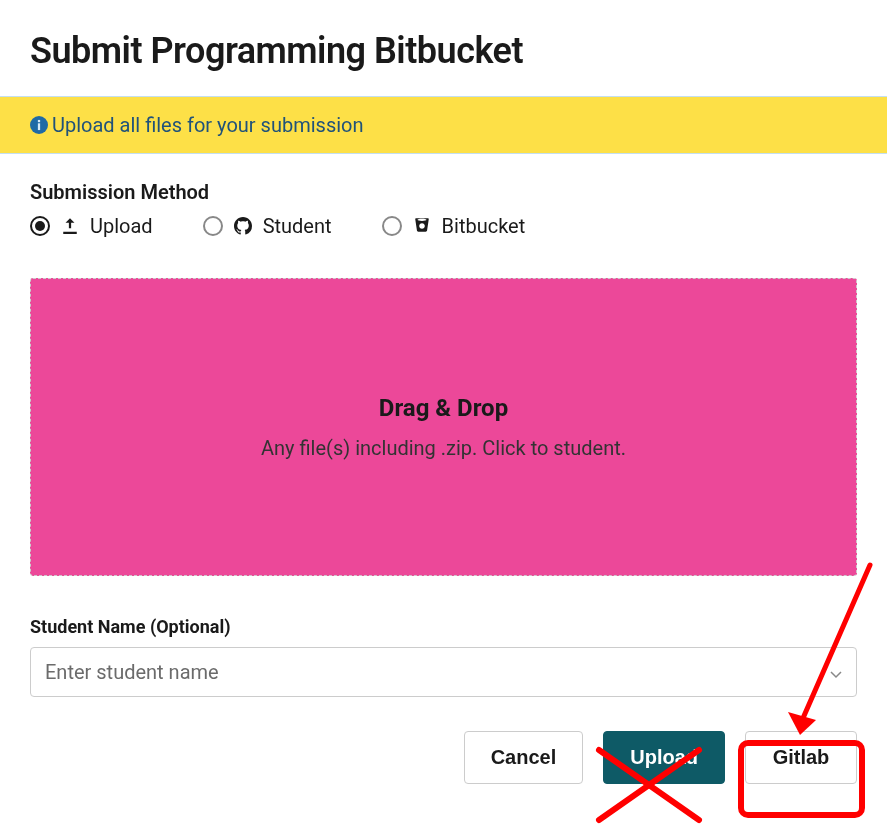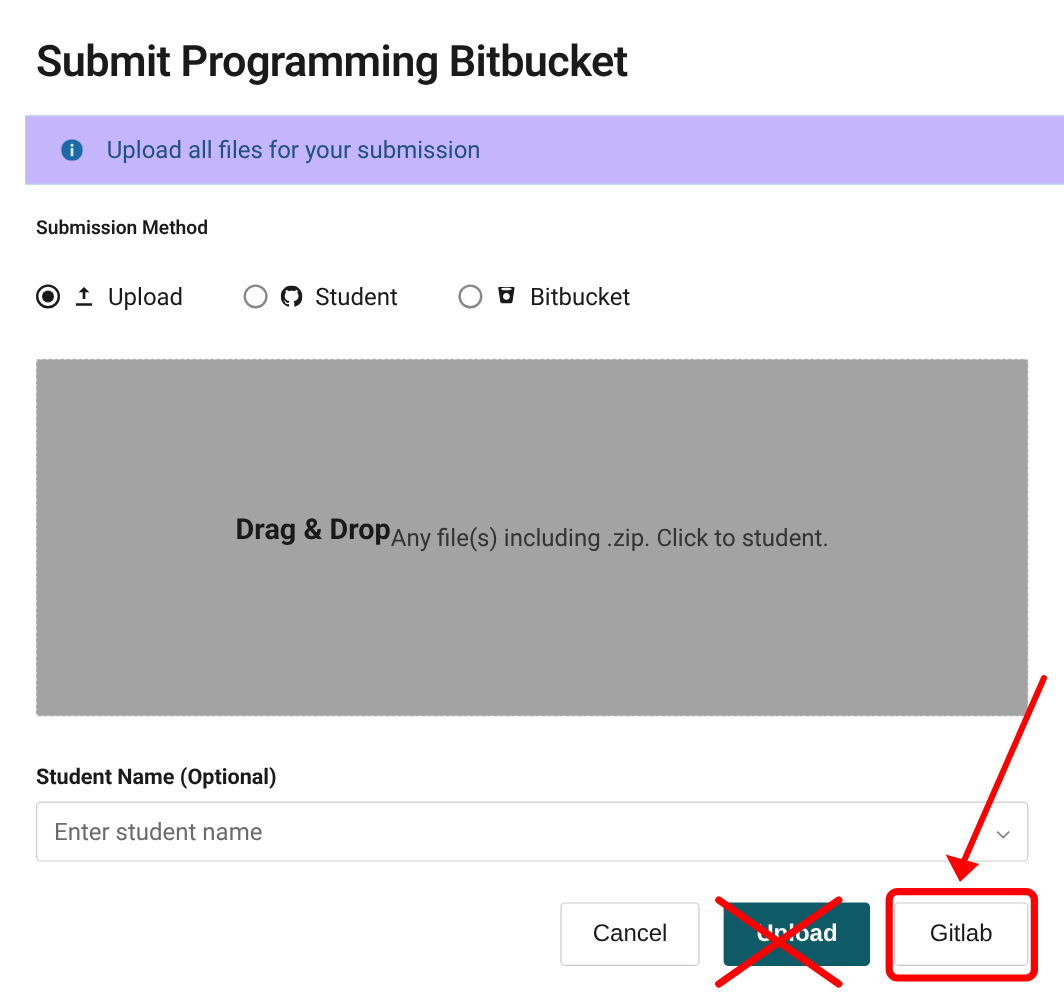--- a/index.html
+++ b/index.html
@@ -11,48 +11,47 @@
     height: 835px;
     position: relative;
   }
   .page-title {
     font-size: 36px;
     font-weight: 600;
     padding: 30px 30px 24px 30px;
     letter-spacing: -0.5px;
   }
   .info-bar {
-    background: #c4b5fd;
+    background: #fde047;
     padding: 16px 30px;
     display: flex;
     align-items: center;
-    gap: 20px;
+    gap: 4px;
     color: #20527a;
     font-size: 20px;
     border-top: 1px solid #c4dff0;
     border-bottom: 1px solid #c4dff0;
-    margin-left: 21px;
   }
   .info-icon {
     width: 18px;
     height: 18px;
     display: inline-flex;
     align-items: center;
     justify-content: center;
     color: #1f6aa5;
     flex-shrink: 0;
   }
   .content {
     padding: 26px 30px 0 30px;
   }
   .section-label {
     font-weight: 600;
-    font-size: 16px;
-    color: #1a1a1a;
-    margin-bottom: 36px;
+    font-size: 20px;
+    color: #1a1a1a;
+    margin-bottom: 10px;
   }
   .radio-row {
     display: flex;
     align-items: center;
     gap: 50px;
     margin-bottom: 40px;
   }
   .radio-option {
     display: flex;
     align-items: center;
@@ -80,23 +79,24 @@
   .radio-icon {
     width: 20px;
     height: 20px;
     display: inline-flex;
     align-items: center;
     justify-content: center;
   }
   .dropzone {
     border: 1px dashed #ccc;
     border-radius: 3px;
-    background: #a3a3a3;
+    background: #ec4899;
     height: 298px;
     display: flex;
+    flex-direction: column;
     align-items: center;
     justify-content: center;
     cursor: pointer;
     margin-bottom: 40px;
   }
   .dropzone-title {
     font-size: 24px;
     font-weight: 700;
     color: #1a1a1a;
     margin-bottom: 14px;
@@ -131,21 +131,21 @@
     justify-content: flex-end;
     gap: 20px;
     margin-top: 34px;
     padding-right: 0;
   }
   .btn {
     padding: 14px 26px;
     font-size: 20px;
     border-radius: 4px;
     cursor: pointer;
-    font-weight: 400;
+    font-weight: 700;
     min-width: 112px;
     text-align: center;
   }
   .btn-outline {
     background: #fff;
     border: 1px solid #ccc;
     color: #1a1a1a;
   }
   .btn-primary {
     background: #0e5a66;

